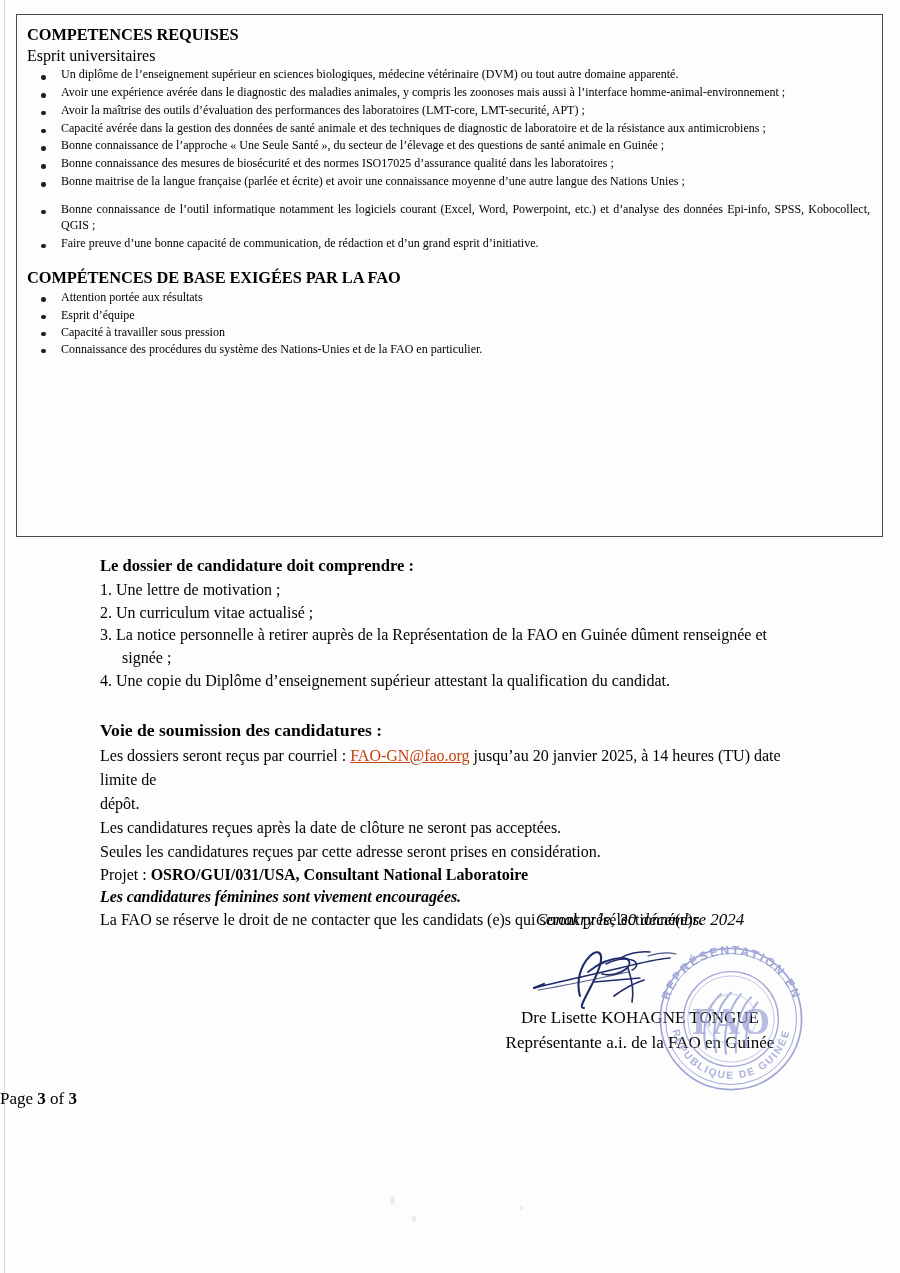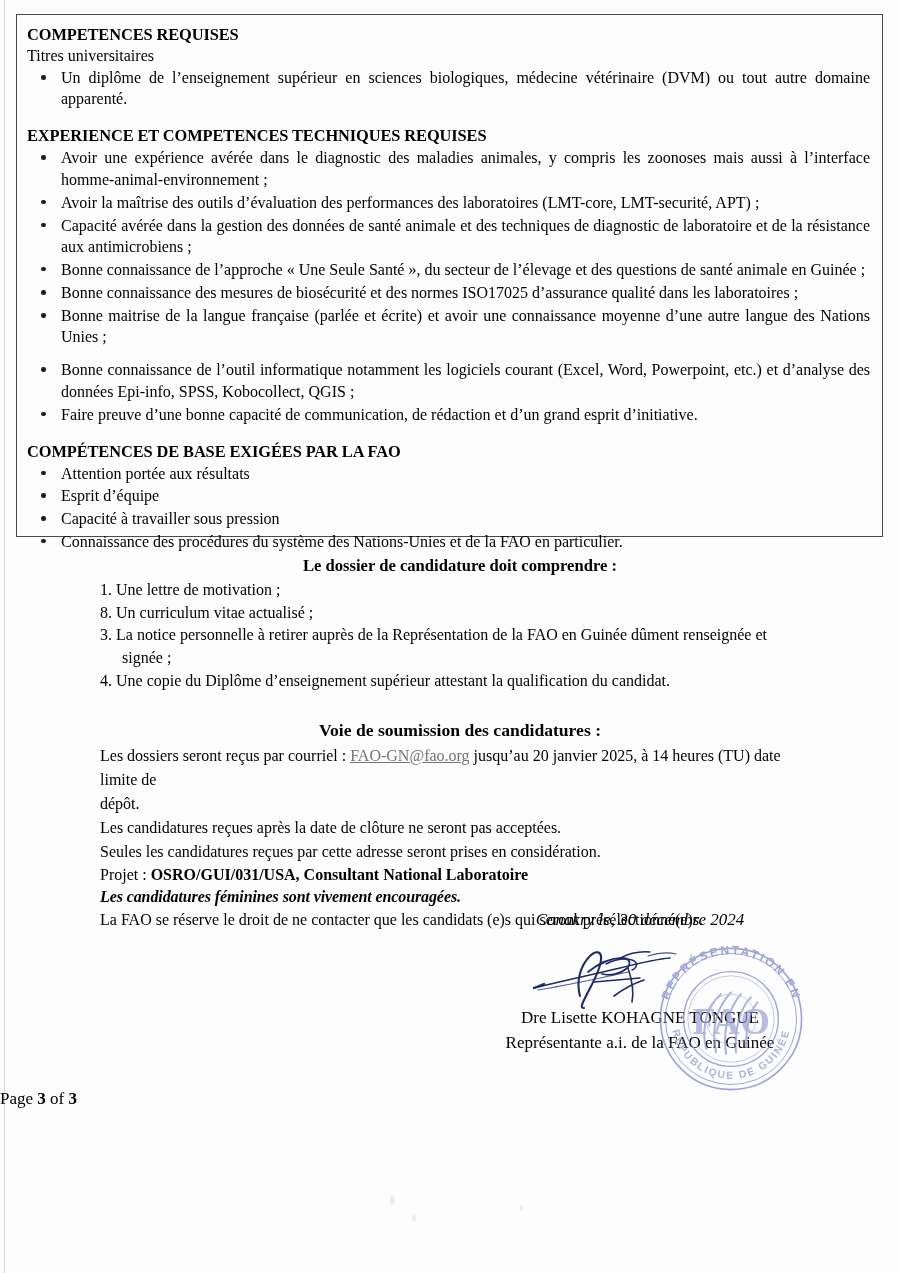--- a/index.html
+++ b/index.html
@@ -59,21 +59,21 @@
   }
 
   ul.bul {
     list-style: none;
     margin: 0;
     padding: 0;
   }
   ul.bul > li {
     position: relative;
     padding-left: 34px;
-    font-size: 16px;
+    font-size: 12px;
     line-height: 1.32;
     margin-bottom: 2px;
     text-align: justify;
   }
   ul.bul > li::before {
     content: "";
     position: absolute;
     left: 14px;
     top: 8px;
     width: 4.5px;
@@ -96,21 +96,20 @@
   .lower {
     position: absolute;
     left: 100px;
     top: 556px;
     width: 720px;
   }
   .blk-title {
     font-weight: bold;
     font-size: 16.6px;
     margin: 0 0 3px 0;
-    text-align: center;
   }
   .blk-title.big {
     font-size: 17.6px;
   }
   .num-line {
     font-size: 16px;
     line-height: 1.42;
     padding-left: 0px;
     margin: 0;
   }
@@ -119,21 +118,21 @@
   }
   .para {
     font-size: 16px;
     line-height: 1.5;
     margin: 0;
   }
   .para.tight { line-height: 1.38; }
   .spacer-lg { height: 27px; }
 
   a.mail {
-    color: #737373;
+    color: #c2410c;
     text-decoration: underline;
   }
   .bold { font-weight: bold; text-align: right; }
   .bolditalic-underline {
     font-weight: bold;
     font-style: italic;
     letter-spacing: -0.1px;
   }
 
   
@@ -192,26 +191,25 @@
   }
 </style>
 </head>
 <body>
 
 <div id="page">
 
   <div class="req-box">
 
     <div class="sec-title">COMPETENCES REQUISES</div>
-    <div class="plain-line">Titres universitaires</div>
+    <div class="plain-line">Esprit universitaires</div>
     <ul class="bul">
       <li class="lead-bullet">Un diplôme de l’enseignement supérieur en sciences biologiques, médecine vétérinaire (DVM) ou tout autre domaine apparenté.</li>
     </ul>
 
-    <div class="sec-title spaced">EXPERIENCE ET COMPETENCES TECHNIQUES REQUISES</div>
     <ul class="bul">
       <li>Avoir une expérience avérée dans le diagnostic des maladies animales, y compris les zoonoses mais aussi à l’interface homme-animal-environnement ;</li>
       <li>Avoir la maîtrise des outils d’évaluation des performances des laboratoires (LMT-core, LMT-securité, APT) ;</li>
       <li>Capacité avérée dans la gestion des données de santé animale et des techniques de diagnostic de laboratoire et de la résistance aux antimicrobiens ;</li>
       <li>Bonne connaissance de l’approche « Une Seule Santé », du secteur de l’élevage et des questions de santé animale en Guinée ;</li>
       <li>Bonne connaissance des mesures de biosécurité et des normes ISO17025 d’assurance qualité dans les laboratoires ;</li>
       <li>Bonne maitrise de la langue française (parlée et écrite) et avoir une connaissance moyenne d’une autre langue des Nations Unies ;</li>
       <li class="gap-above">Bonne connaissance de l’outil informatique notamment les logiciels courant (Excel, Word, Powerpoint, etc.) et d’analyse des données Epi-info, SPSS, Kobocollect, QGIS ;</li>
       <li>Faire preuve d’une bonne capacité de communication, de rédaction et d’un grand esprit d’initiative.</li>
     </ul>
@@ -222,21 +220,21 @@
       <li>Esprit d’équipe</li>
       <li>Capacité à travailler sous pression</li>
       <li>Connaissance des procédures du système des Nations-Unies et de la FAO en particulier.</li>
     </ul>
   </div>
 
   <div class="lower">
 
     <div class="blk-title">Le dossier de candidature doit comprendre :</div>
     <div class="num-line">1. Une lettre de motivation ;</div>
-    <div class="num-line">8. Un curriculum vitae actualisé ;</div>
+    <div class="num-line">2. Un curriculum vitae actualisé ;</div>
     <div class="num-line">3. La notice personnelle à retirer auprès de la Représentation de la FAO en Guinée dûment renseignée et</div>
     <div class="num-line cont">signée ;</div>
     <div class="num-line">4. Une copie du Diplôme d’enseignement supérieur attestant la qualification du candidat.</div>
 
     <div class="spacer-lg"></div>
 
     <div class="blk-title big">Voie de soumission des candidatures :</div>
 
     <div class="para">
       <span>Les dossiers seront reçus par courriel : </span><a class="mail" href="#">FAO-GN@fao.org</a><span>  jusqu’au 20 janvier 2025, à 14 heures (TU) date limite de</span>

